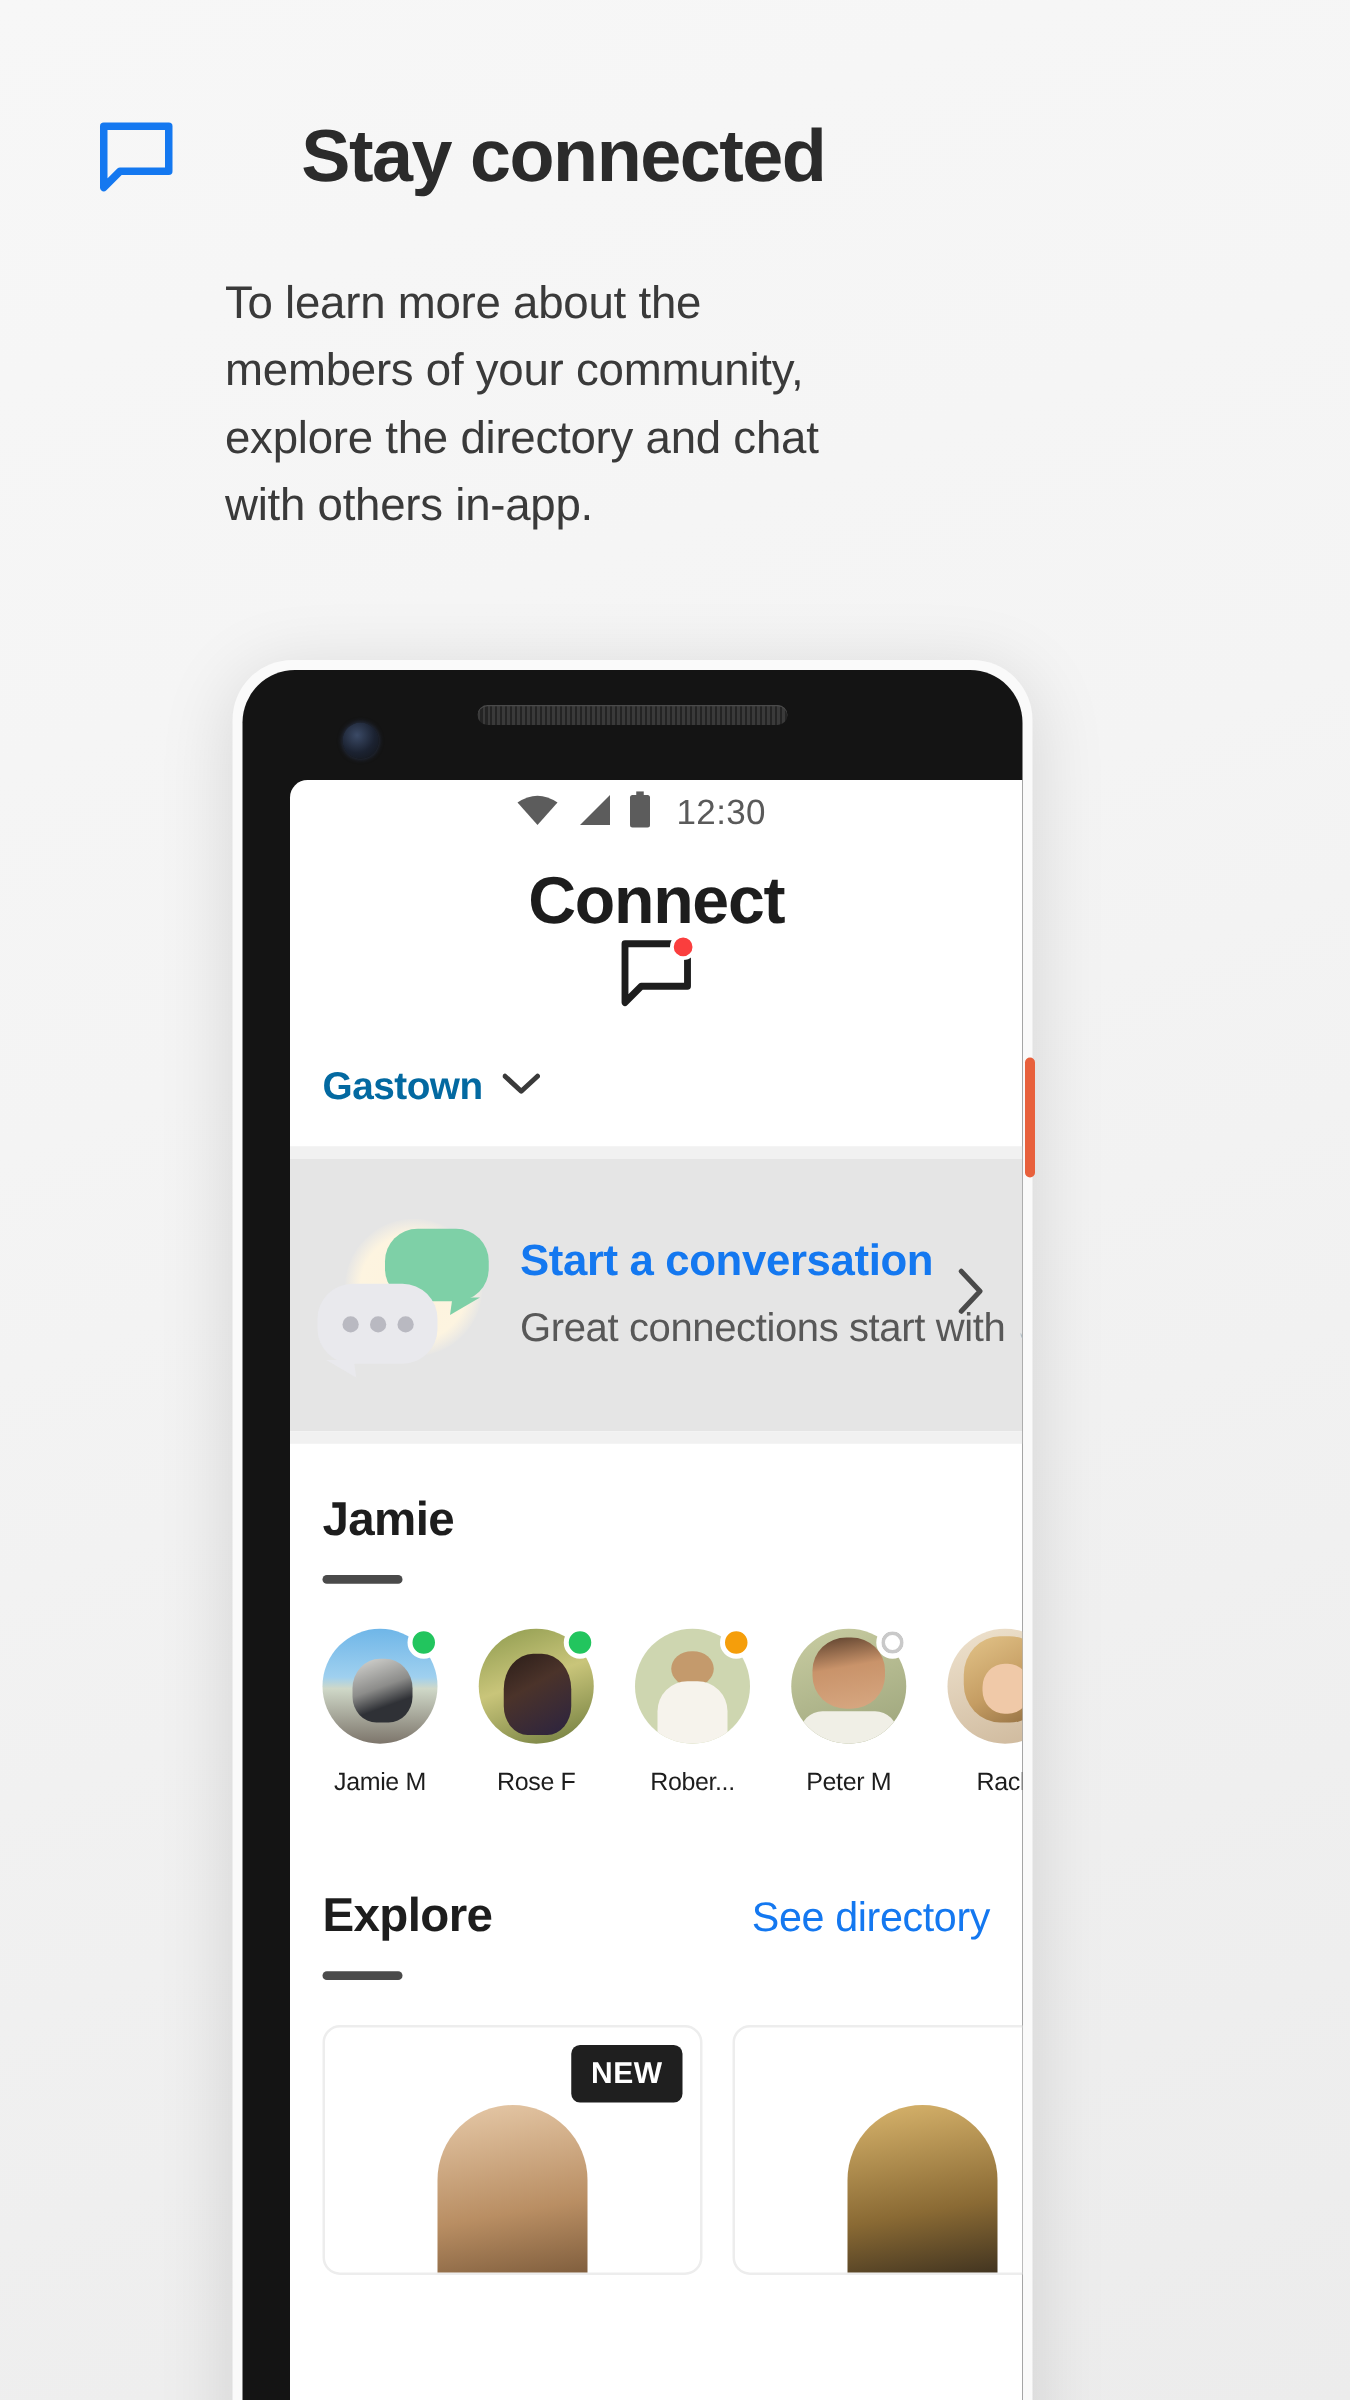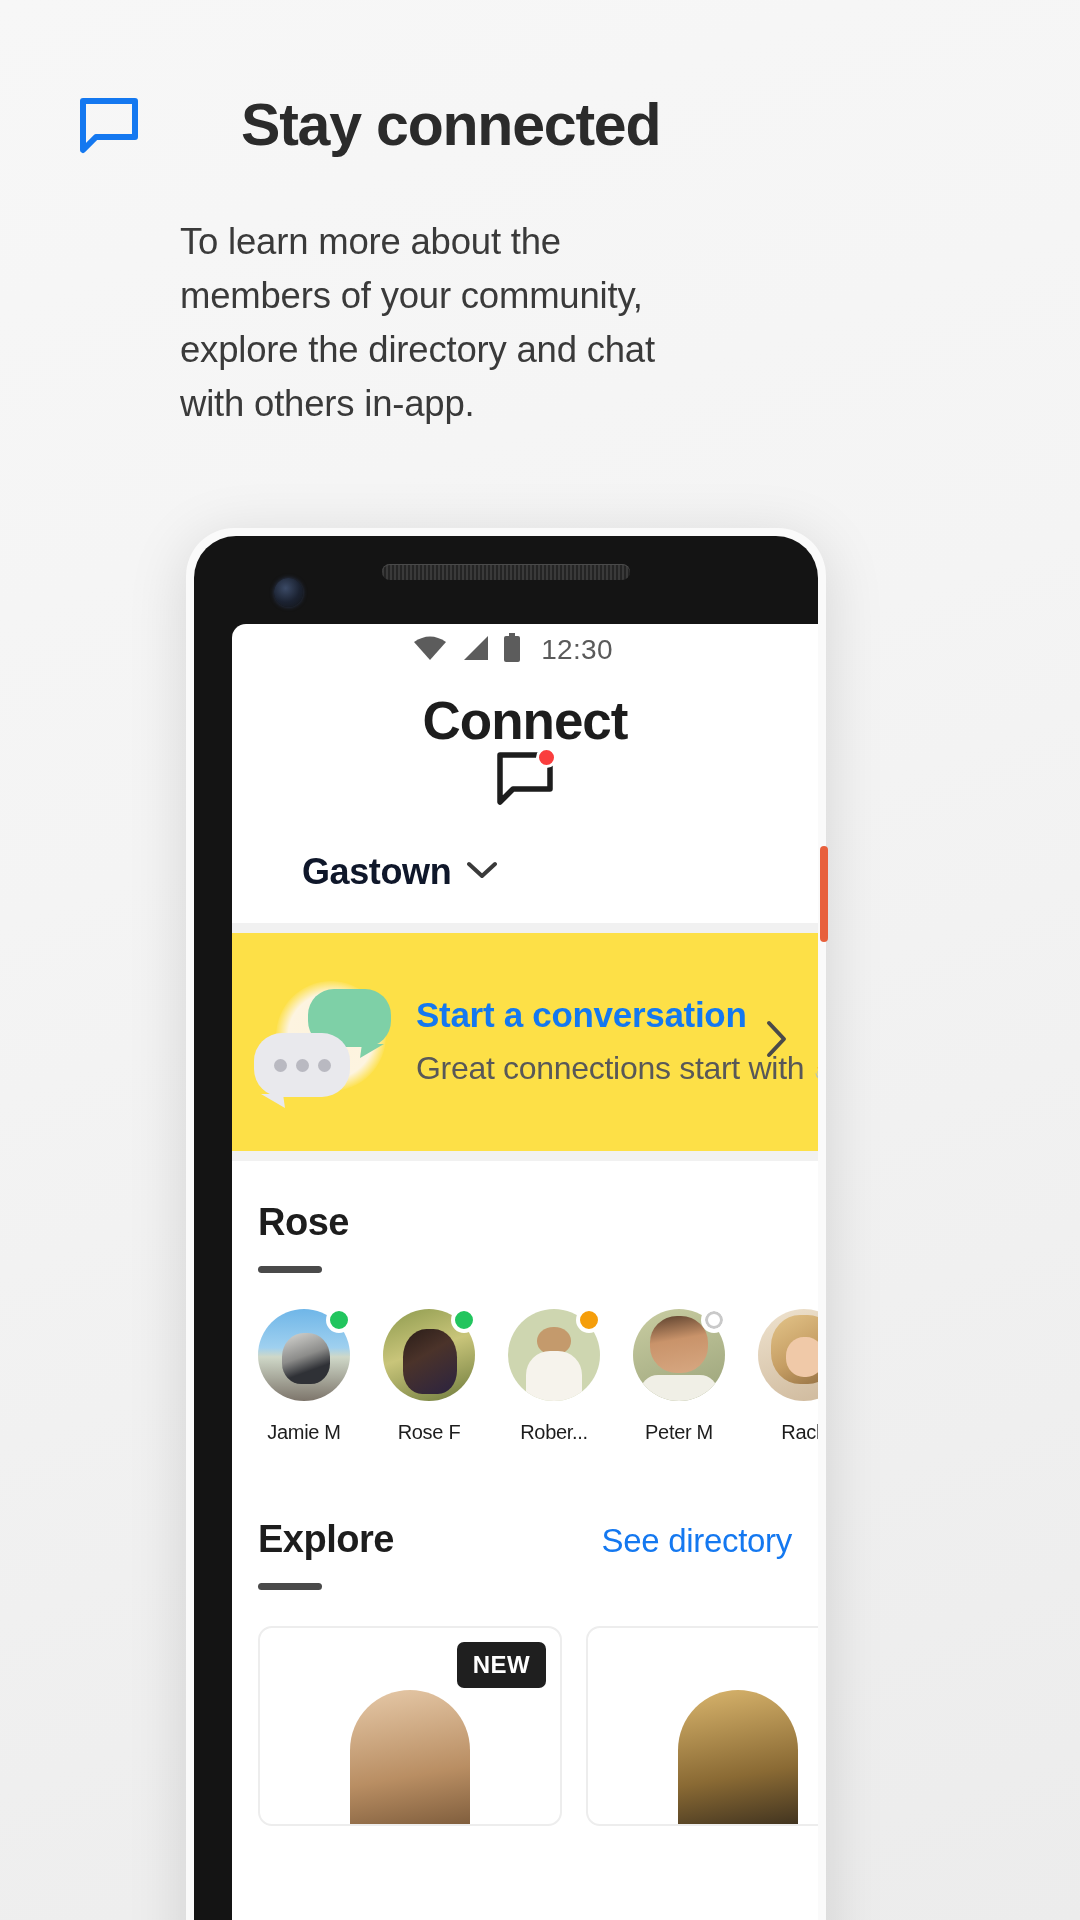--- a/index.html
+++ b/index.html
@@ -82,28 +82,28 @@
   .badge-dot {
     position:absolute; right:-2px; top:-4px;
     width:21px; height:21px; border-radius:50%; background:#fa3e3e;
     border:3px solid #fff;
   }
 
   .community {
     display:flex; align-items:center; gap:16px;
     padding:44px 26px 30px 26px;
   }
-  .community-name { font-size:36px; font-weight:bold; color:#0f172a; letter-spacing:-.4px;margin-left:44px; }
+  .community-name { font-size:31px; font-weight:bold; color:#0369a1; letter-spacing:-.4px; }
 
   .divider { height:10px; background:#f1f1f1; }
 
   
   .convo {
     display:flex; align-items:center; gap:0;
-    padding:44px 22px 46px 22px; background:#fde047;
+    padding:44px 22px 46px 22px; background:#e5e5e5;
   }
   .convo-art { position:relative; width:148px; height:128px; flex:none; }
   .art-circle {
     position:absolute; left:22px; top:4px; width:110px; height:110px;
     border-radius:50%;
     background:radial-gradient(circle,#fdf3dd 0%,#fdf4e0 55%,rgba(253,244,224,0) 72%);
   }
   .art-green {
     position:absolute; left:54px; top:12px; width:83px; height:58px;
     background:#7ed0a7; border-radius:26px;
@@ -280,21 +280,21 @@
           <svg width="22" height="38" viewBox="0 0 22 38">
             <path d="M3 3 L18 19 L3 35" fill="none" stroke="#4a4a4a" stroke-width="4" stroke-linecap="round" stroke-linejoin="round"></path>
           </svg>
         </span>
       </div>
 
       <div class="divider"></div>
 
       <div class="section">
         <div class="section-head">
-          <span class="section-title">Rose</span>
+          <span class="section-title">Jamie</span>
         </div>
         <div class="underline"></div>
 
         <div class="avatars">
           <div class="avatar-cell">
             <div class="avatar-wrap">
               <div class="avatar ph-jamie"></div>
               <span class="status" style="background:#22c55e"></span>
             </div>
             <div class="avatar-name">Jamie M</div>

